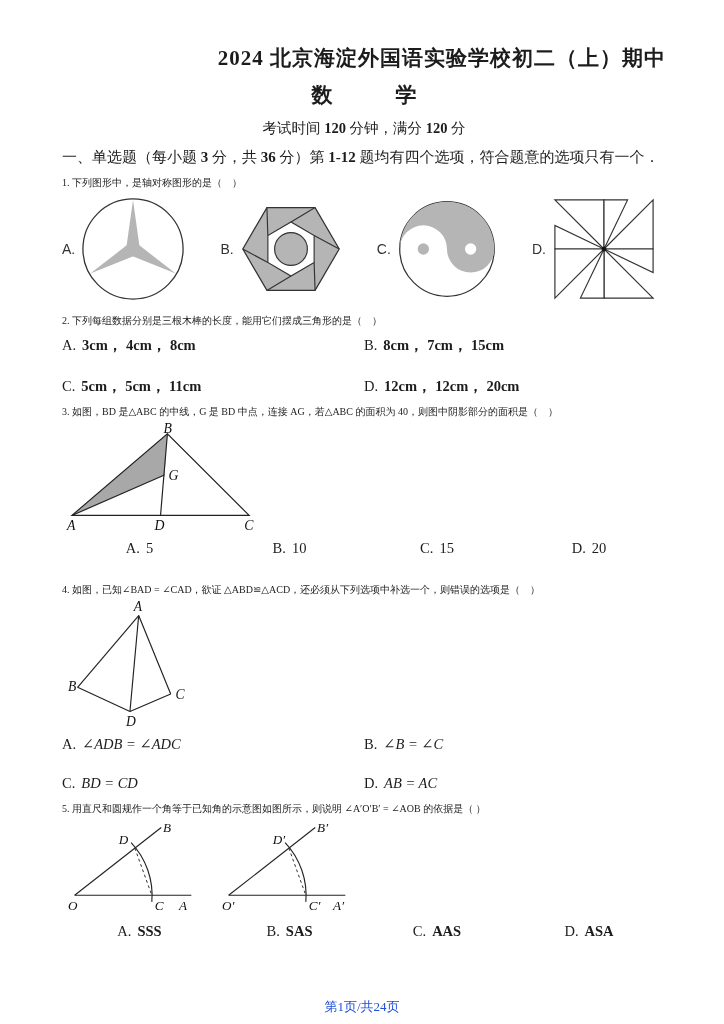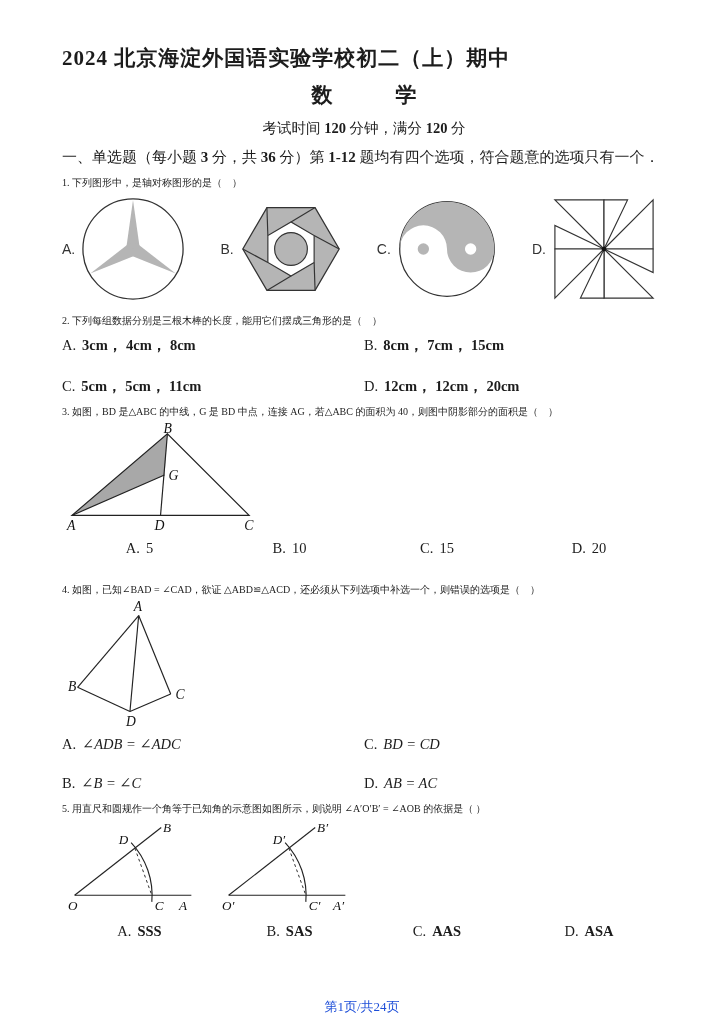--- a/index.html
+++ b/index.html
@@ -2,21 +2,21 @@
 <html><head>
 <meta charset="utf-8">
 <style>
   html,body{margin:0;padding:0;background:#ffffff;}
   body{
     width:724px;height:1024px;position:relative;overflow:hidden;
     font-family:"Liberation Serif","DejaVu Serif",serif;
     color:#1c1c1c;
   }
   .page{position:absolute;inset:0;padding:44px 58px 0 62px;box-sizing:border-box;}
-  .title{font-size:21px;font-weight:bold;text-align:left;letter-spacing:1px;margin:0;}
+  .title{font-size:21px;font-weight:bold;text-align:right;letter-spacing:1px;margin:0;}
   .subject{font-size:21px;font-weight:bold;text-align:center;margin:9px 0 0 0;white-space:pre;}
   .examinfo{font-size:14.5px;text-align:center;margin:10px 0 0 0;}
   .examinfo .num{font-weight:bold;}
   .section-heading{font-size:15px;margin:9px 0 0 0;line-height:1.4;}
   .section-heading .num{font-weight:bold;}
   .stem{font-size:10px;line-height:1.55;margin:7px 0 0 0;}
   .figrow{display:flex;align-items:center;margin:4px 0 0 0;}
   .figitem{display:flex;align-items:center;}
   .figlabel{font-size:14px;font-family:"Liberation Sans","DejaVu Sans",sans-serif;color:#333;margin-right:4px;}
   .opts4{display:grid;grid-template-columns:155px 145px 150px 1fr;font-size:14.5px;margin-top:5px;text-align:center;}
@@ -133,22 +133,22 @@
       <line x1="10" y1="90" x2="64" y2="115"></line>
       <line x1="64" y1="115" x2="106" y2="97"></line>
     </g>
     <text x="68" y="11">A</text>
     <text x="0" y="94">B</text>
     <text x="111" y="102">C</text>
     <text x="60" y="130">D</text>
   </svg>
   <div class="opts2 math">
     <div class="opt"><span class="lbl">A.</span><span class="txt">∠ADB = ∠ADC</span></div>
+    <div class="opt"><span class="lbl">B.</span><span class="txt">∠B = ∠C</span></div>
     <div class="opt"><span class="lbl">C.</span><span class="txt">BD = CD</span></div>
-    <div class="opt"><span class="lbl">B.</span><span class="txt">∠B = ∠C</span></div>
     <div class="opt"><span class="lbl">D.</span><span class="txt">AB = AC</span></div>
   </div>
 
   <div class="stem" style="margin-top:9px;">5. 用直尺和圆规作一个角等于已知角的示意图如图所示，则说明 ∠A′O′B′ = ∠AOB 的依据是（ ）</div>
   <div class="q5figs">
     <svg width="138" height="96" viewBox="0 0 140 102">
       <g fill="none" stroke="#222" stroke-width="1.2">
         <line x1="8" y1="80" x2="132" y2="80"></line>
         <line x1="8" y1="80" x2="100" y2="8"></line>
         <path d="M 90,87 A 82,82 0 0 0 68,24"></path>

